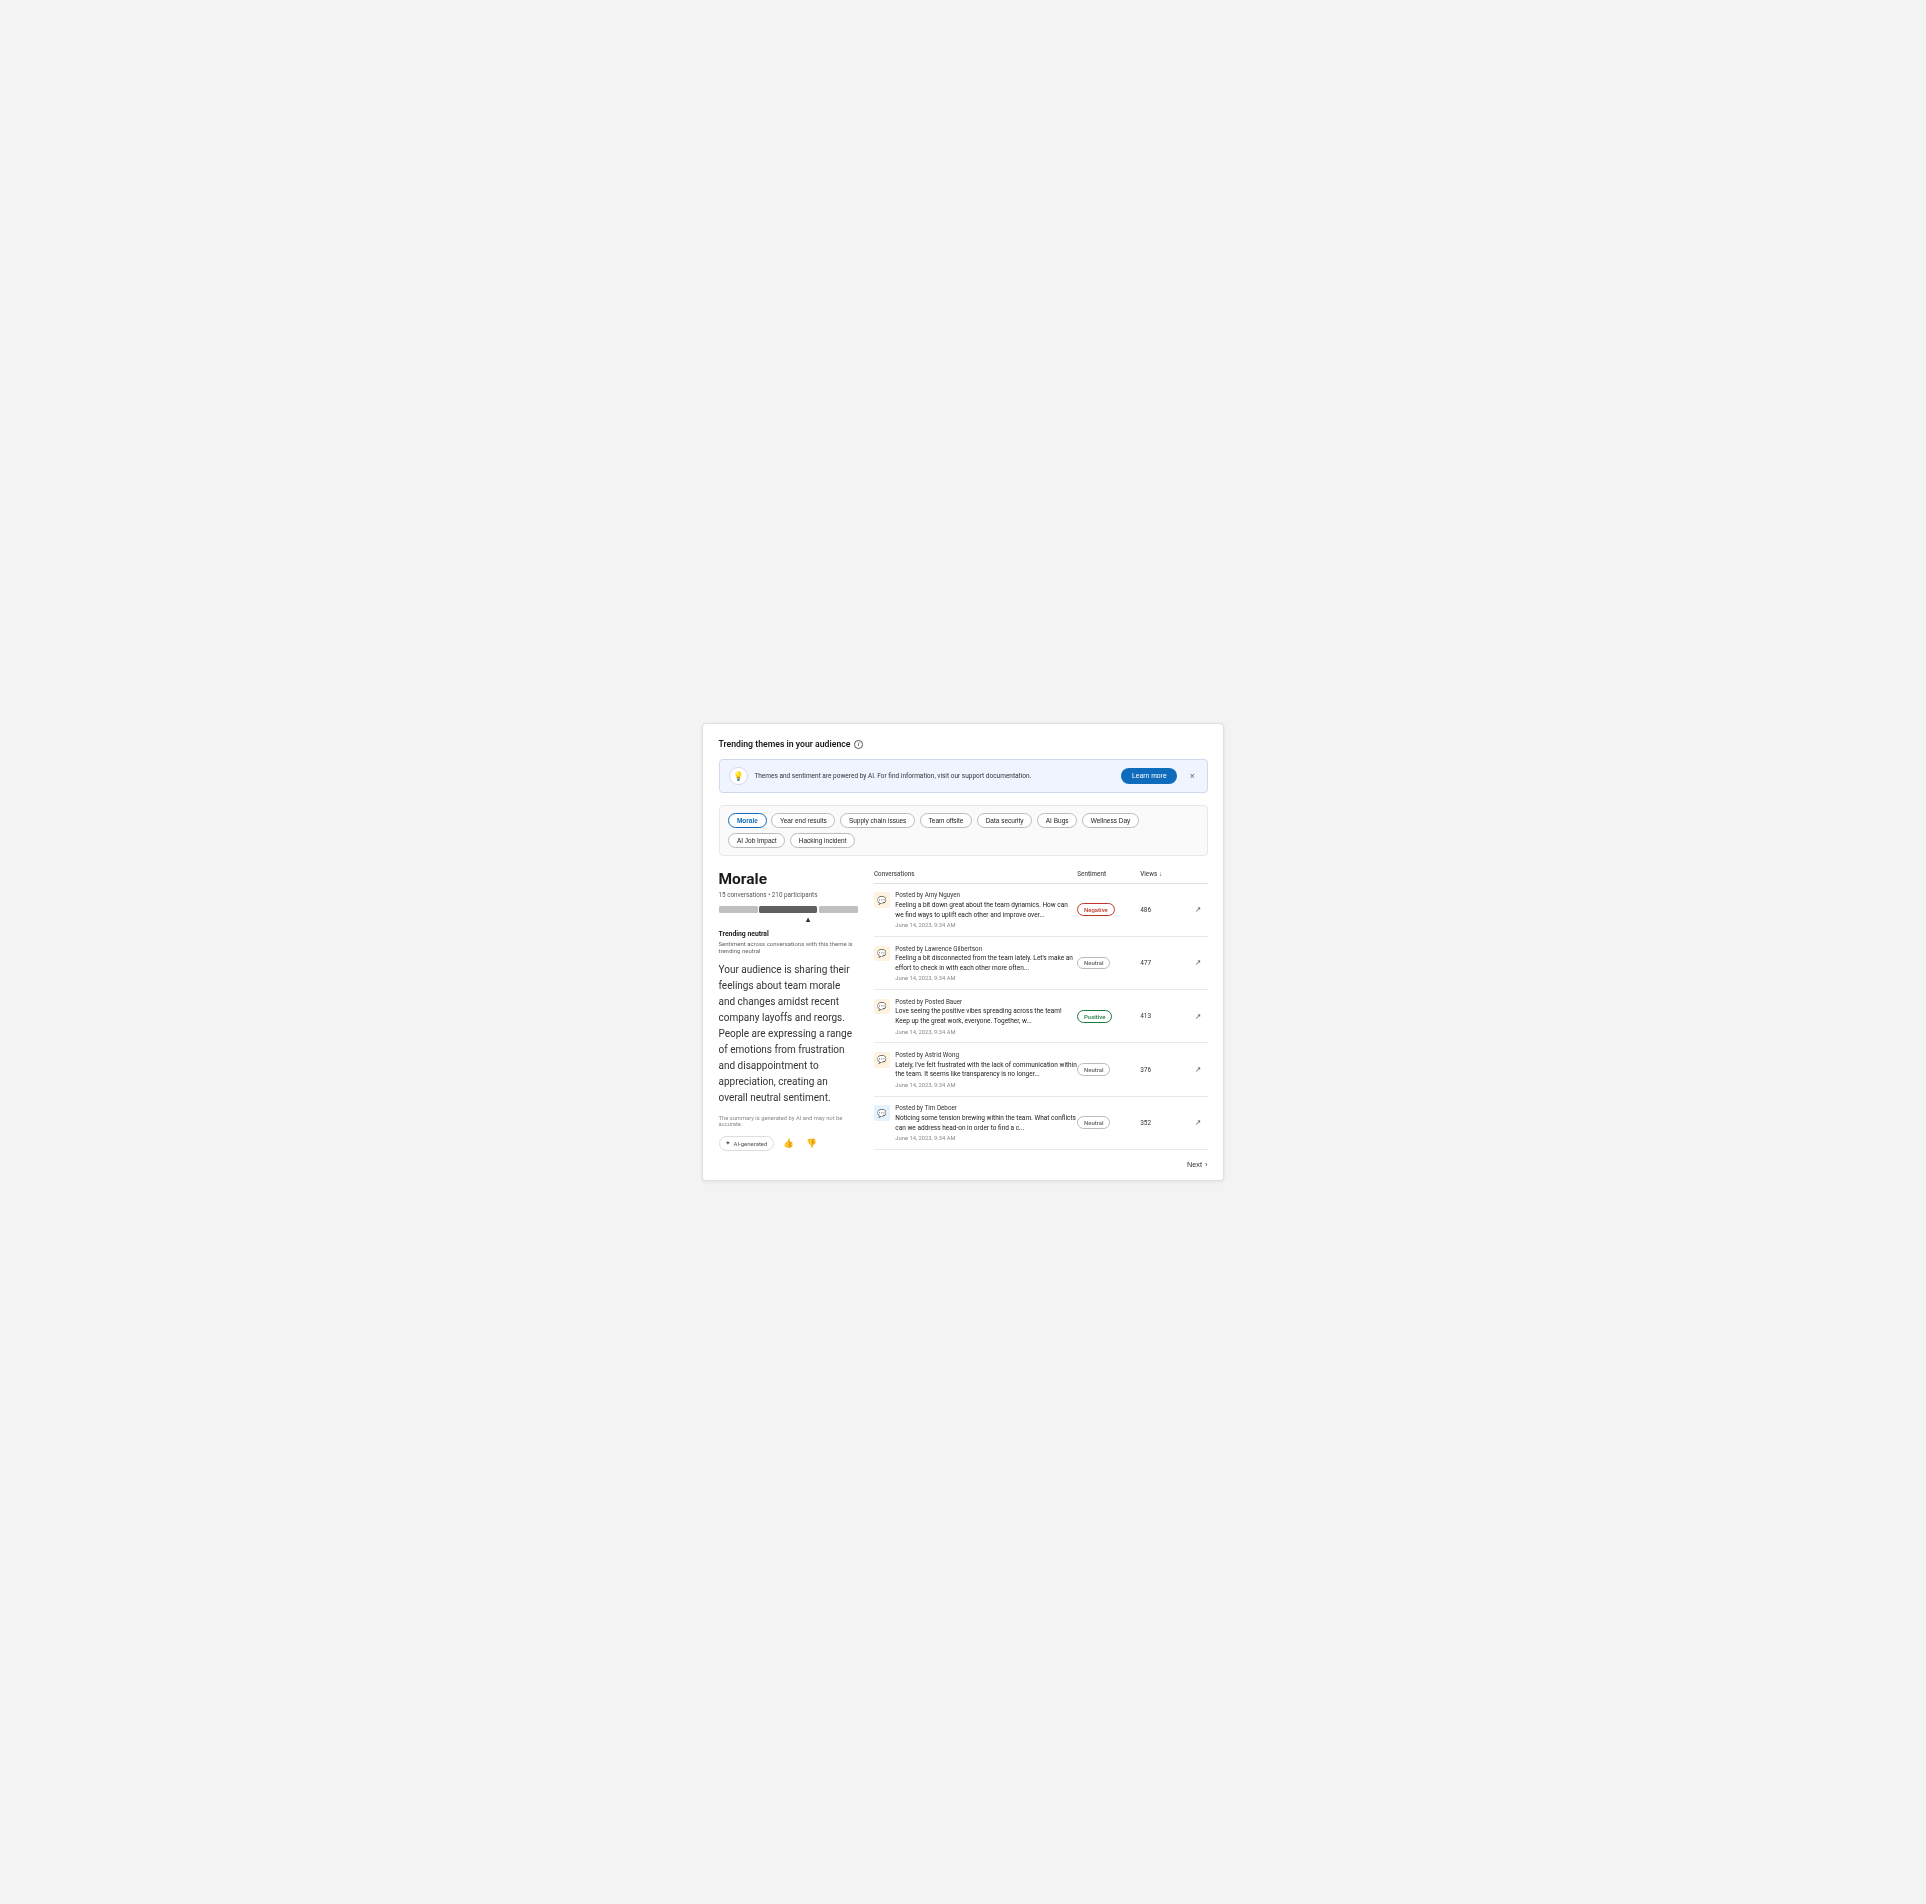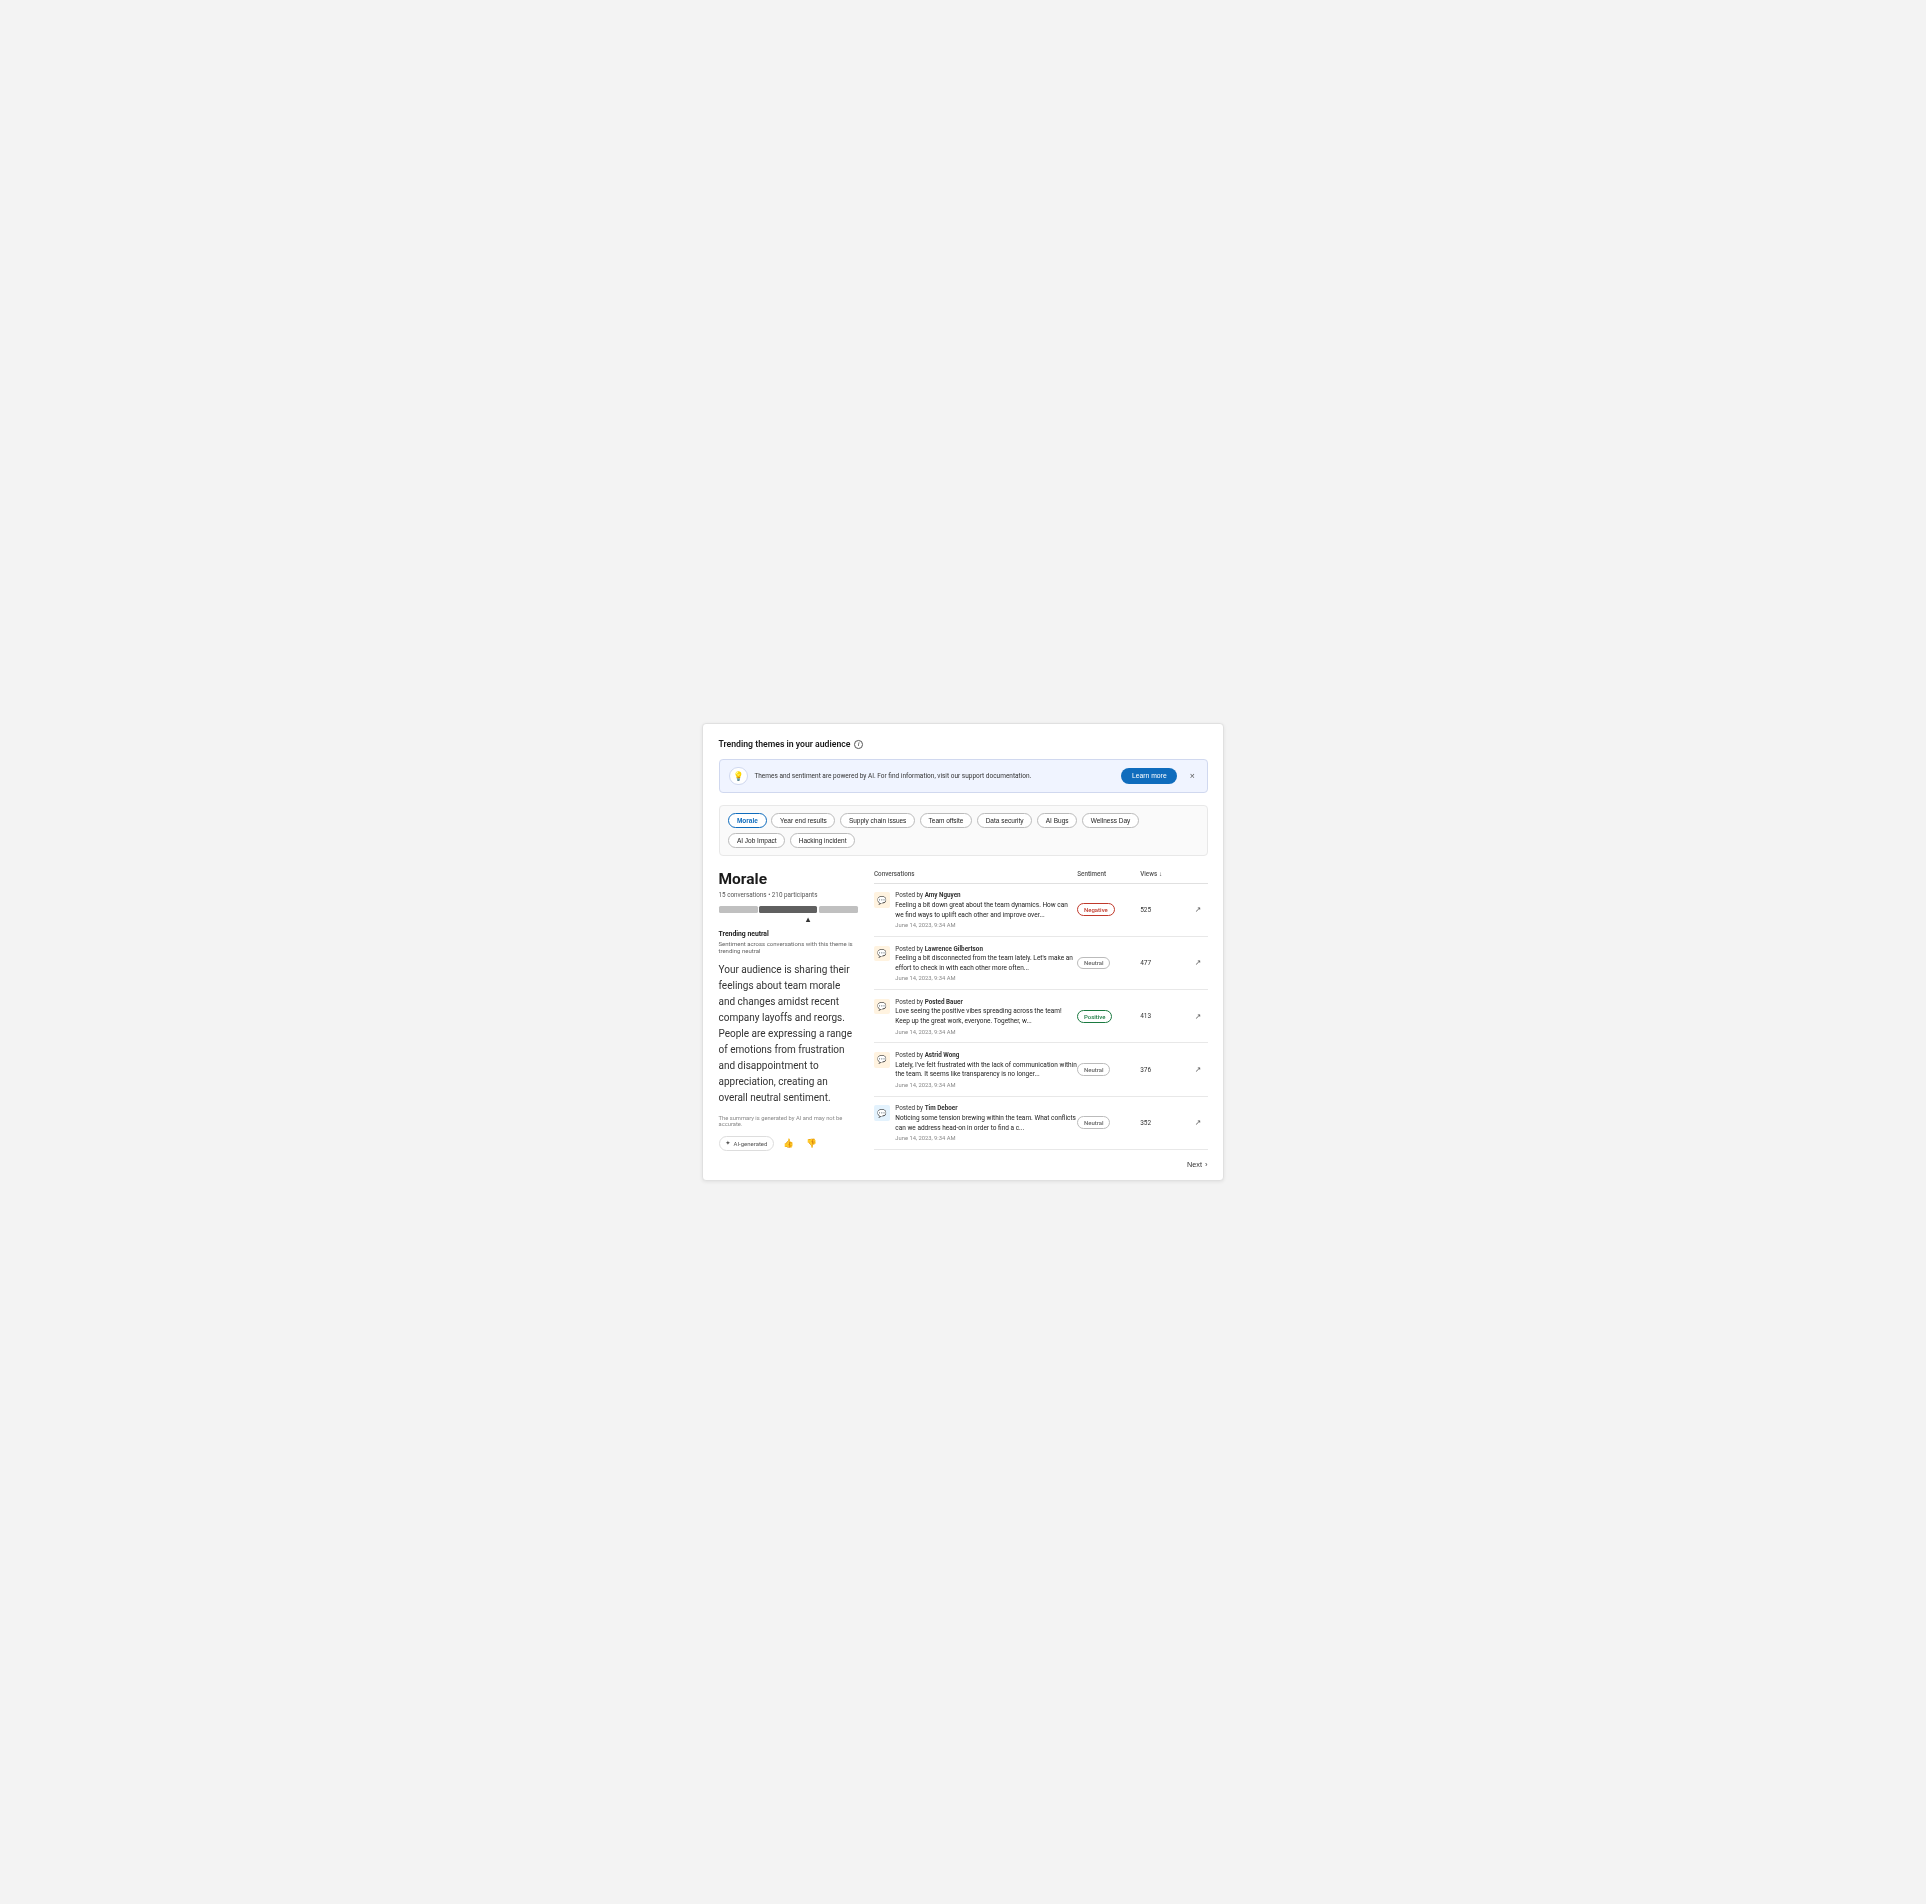--- a/index.html
+++ b/index.html
@@ -248,21 +248,21 @@
       margin-top: 1px;
     }
     .conv-icon.orange { background: #fff3e0; color: #e65100; }
     .conv-icon.blue { background: #e3f2fd; color: #1565c0; }
     .conv-body {}
     .conv-author {
       font-size: 6.3px;
       color: #333;
       margin-bottom: 1.5px;
     }
-    .conv-author strong { font-weight: 700; }
+    .conv-author strong { font-weight: 400; }
     .conv-text {
       font-size: 6.5px;
       color: #1a1a1a;
       line-height: 1.5;
       margin-bottom: 1.9px;
     }
     .conv-date {
       font-size: 5.8px;
       color: #888;
     }
@@ -391,21 +391,21 @@
         <div class="conv-icon orange">💬</div>
         <div class="conv-body">
           <div class="conv-author">Posted by <strong>Amy Nguyen</strong></div>
           <div class="conv-text">Feeling a bit down great about the team dynamics. How can we find ways to uplift each other and improve over...</div>
           <div class="conv-date">June 14, 2023, 9:34 AM</div>
         </div>
       </div>
       <div style="align-self:center;">
         <span class="sentiment-badge sentiment-negative">Negative</span>
       </div>
-      <div class="views-cell">525</div>
+      <div class="views-cell">486</div>
       <div class="trend-icon-cell">
         <button class="trend-btn">↗</button>
       </div>
     </div>
           <div class="conversation-row">
       <div class="conv-content">
         <div class="conv-icon orange">💬</div>
         <div class="conv-body">
           <div class="conv-author">Posted by <strong>Lawrence Gilbertson</strong></div>
           <div class="conv-text">Feeling a bit disconnected from the team lately. Let's make an effort to check in with each other more often...</div>

